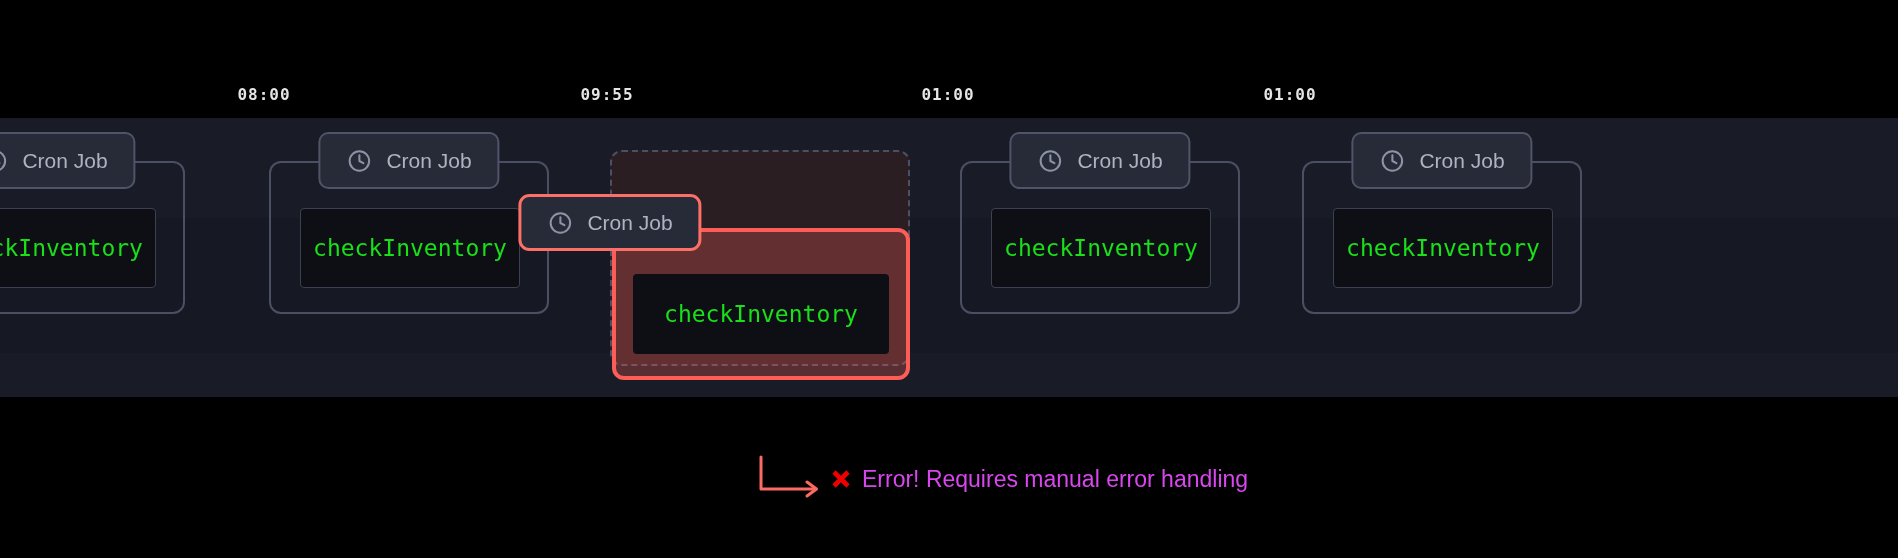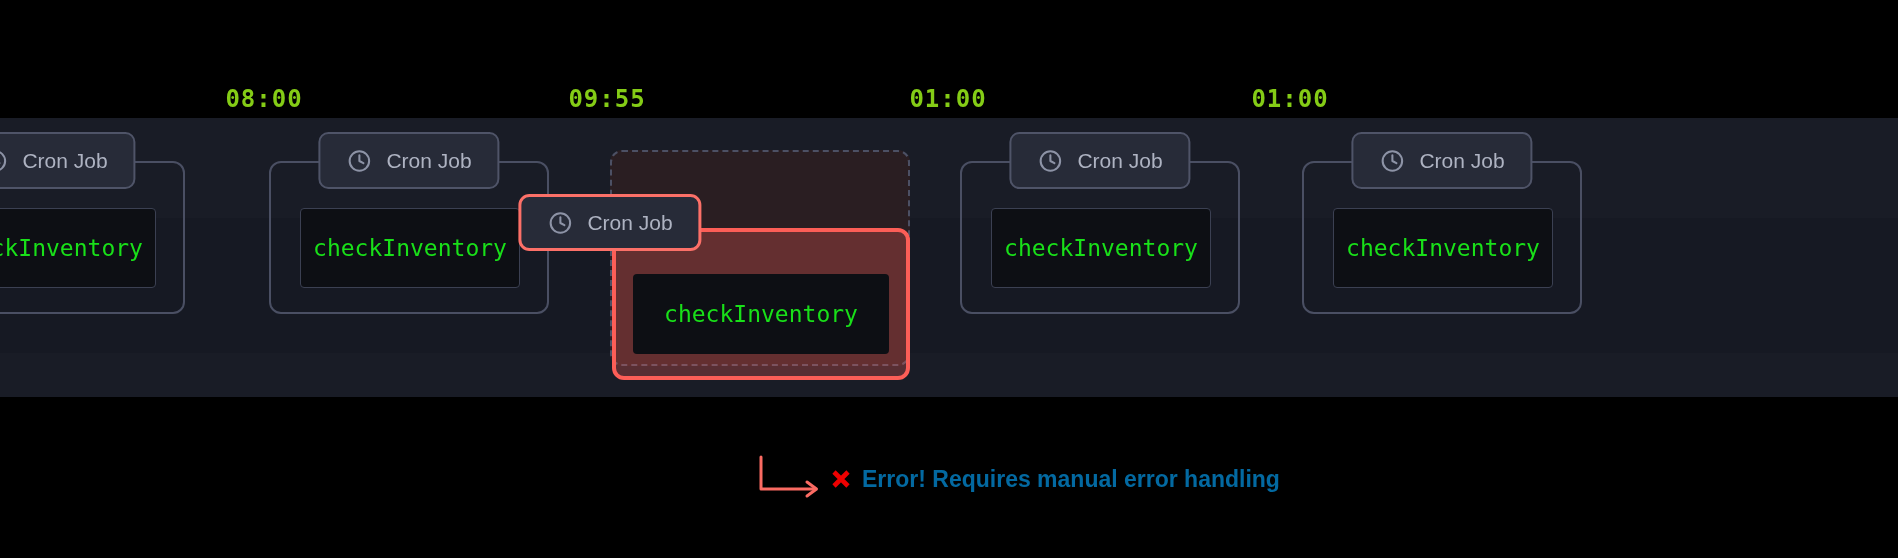--- a/index.html
+++ b/index.html
@@ -30,24 +30,24 @@
     width: 1898px;
     height: 118px;
     background: #000000;
     z-index: 5;
   }
   .axis-tick {
     position: absolute;
     top: 85px;
     transform: translateX(-50%);
     font-family: "DejaVu Sans Mono", "Liberation Mono", monospace;
-    font-size: 24px;
+    font-size: 16px;
     font-weight: 700;
     letter-spacing: 1px;
-    color: #84cc16;
+    color: #e5e5e5;
     white-space: nowrap;
   }
 
   
   .timeline-band {
     position: absolute;
     top: 118px;
     left: 0;
     width: 1898px;
     height: 279px;
@@ -202,22 +202,22 @@
     display: flex;
     align-items: center;
     gap: 0px;
   }
   .annotation-arrow { display: block; flex: 0 0 auto; }
   .annotation-text {
     display: flex;
     align-items: center;
     gap: 9px;
     font-size: 23px;
-    font-weight: 700;
-    color: #0369a1;
+    font-weight: 400;
+    color: #d946ef;
     white-space: nowrap;
     line-height: 1;
   }
   .cross-icon { display: block; flex: 0 0 auto; }
 </style>
 </head>
 <body>
 
 <div id="stage">
 

